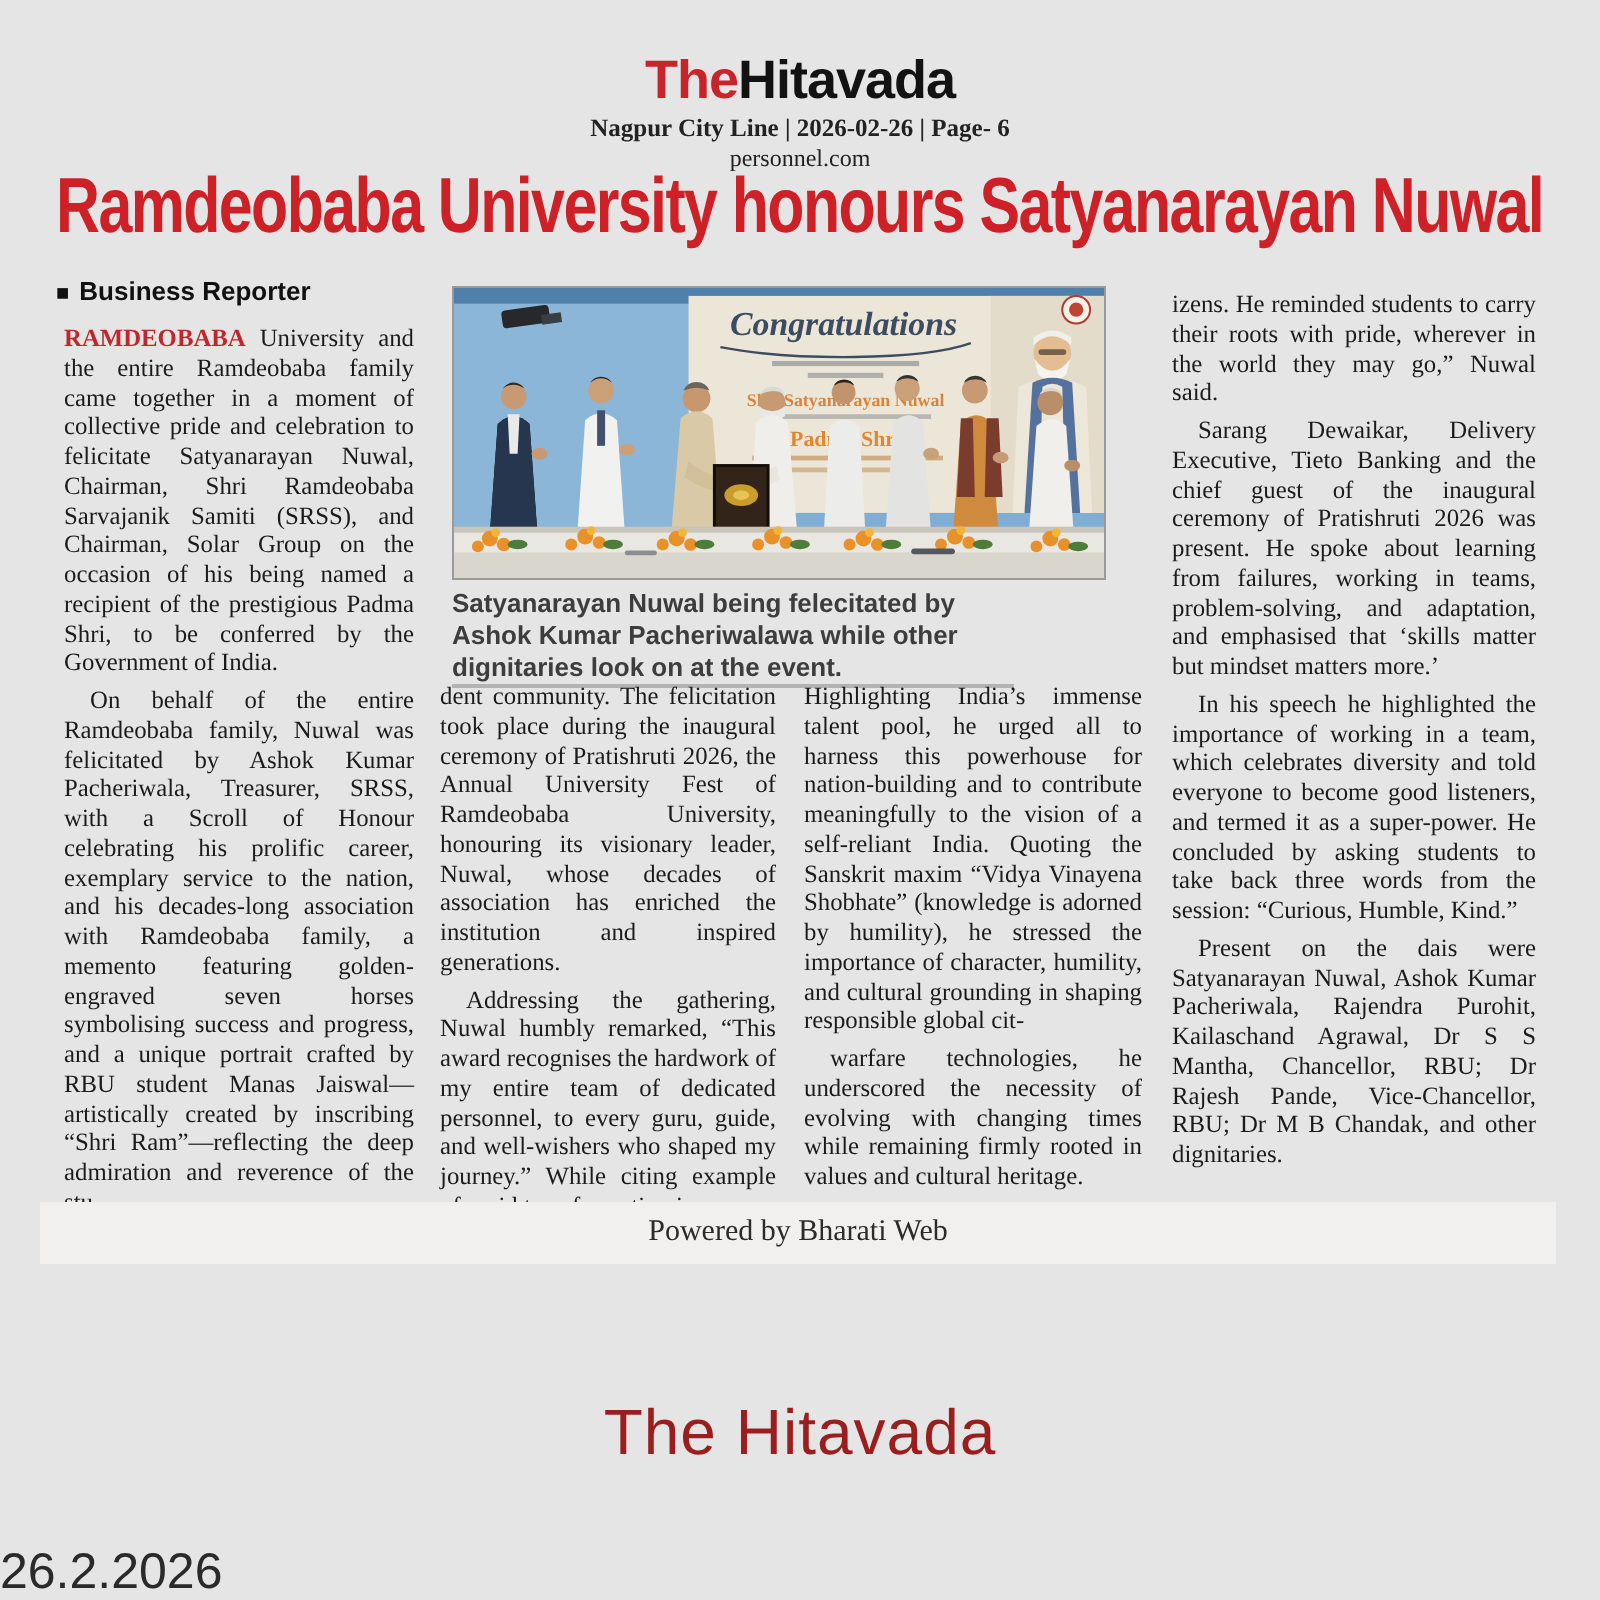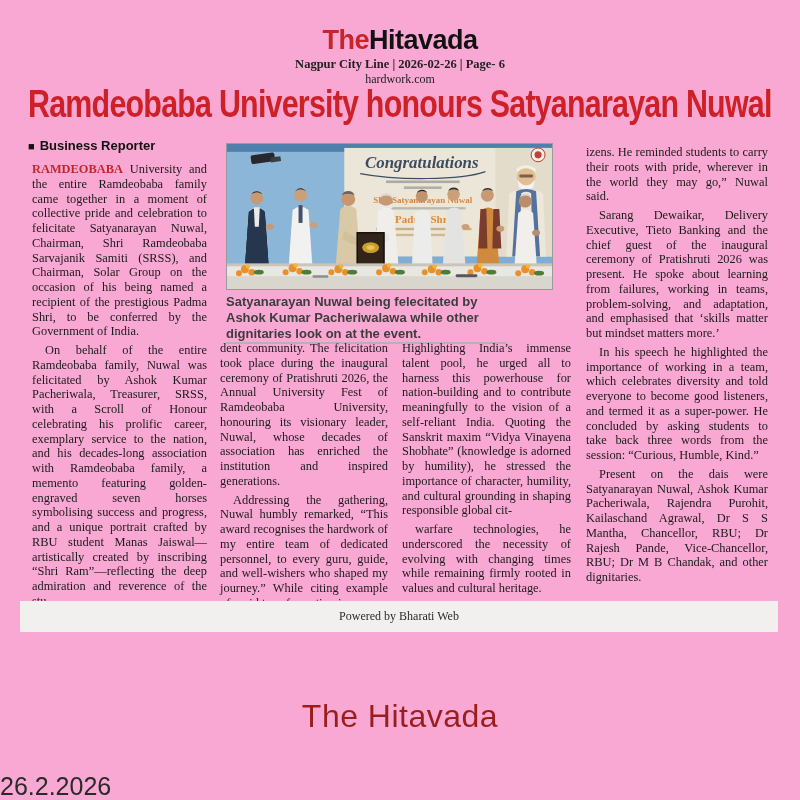--- a/index.html
+++ b/index.html
@@ -1,17 +1,17 @@
 <!DOCTYPE html>
 <html><head>
 <meta charset="utf-8">
 <style>
   * { margin:0; padding:0; box-sizing:border-box; }
   html,body { width:800px; height:800px; background:#ffffff; }
-  .page { position:relative; width:800px; height:800px; background:#f9a8d4; overflow:hidden;
+  .page { position:relative; width:800px; height:800px; background:#e5e5e5; overflow:hidden;
           font-family:"Liberation Serif", serif; }
 
   
   .masthead { position:absolute; top:26px; left:0; width:100%; text-align:center; }
   .brand { font-family:"Liberation Sans", sans-serif; font-weight:700; font-size:27px;
            letter-spacing:-0.5px; line-height:1.05; }
   .brand .the { color:#c8242b; }
   .brand .rest { color:#121212; }
   .mast-meta { margin-top:3px; font-weight:700; font-size:12.5px; color:#222; }
   .mast-site { font-size:12px; color:#222; }
@@ -41,40 +41,40 @@
   
   .photo-block { position:absolute; left:226px; top:143px; width:281px; }
   .photo-frame { width:327px; height:147px; border:1px solid #9a9a9a; display:block; }
   .caption { margin-top:4px; font-family:"Liberation Sans", sans-serif; font-weight:700;
              font-size:13px; line-height:16px; color:#3d3d3d; 
              border-bottom:2px solid #b3b3b3; }
 
   
   .powered { position:absolute; left:20px; top:601px; width:758px; height:31px;
              background:#f1f0ee; display:flex; align-items:center; justify-content:center;
-             font-size:12px; color:#2b2b2b; }
+             font-size:15px; color:#2b2b2b; }
 
   
   .bottom-brand { position:absolute; top:698px; left:0; width:100%; text-align:center;
                   font-family:"Liberation Sans", sans-serif; font-size:32px; color:#9b1e1e;
                   letter-spacing:0.5px; }
   .bottom-date { position:absolute; top:752px; left:0; width:100%; text-align:left;
                  font-family:"Liberation Sans", sans-serif; font-size:25px; color:#2a2a2a;margin-top:20px; }
 </style>
 </head>
 <body>
 
 <div class="page">
 
   <div class="masthead">
     <div class="brand">
       <span class="the">The</span><span class="rest">Hitavada</span>
     </div>
     <div class="mast-meta">Nagpur City Line | 2026-02-26 | Page- 6</div>
-    <div class="mast-site">hardwork.com</div>
+    <div class="mast-site">personnel.com</div>
   </div>
 
   <div class="headline-wrap">
     <span class="headline">Ramdeobaba University honours Satyanarayan Nuwal</span>
   </div>
 
   <div class="byline">
     <span class="sq">■</span><span>Business Reporter</span>
   </div>
 

